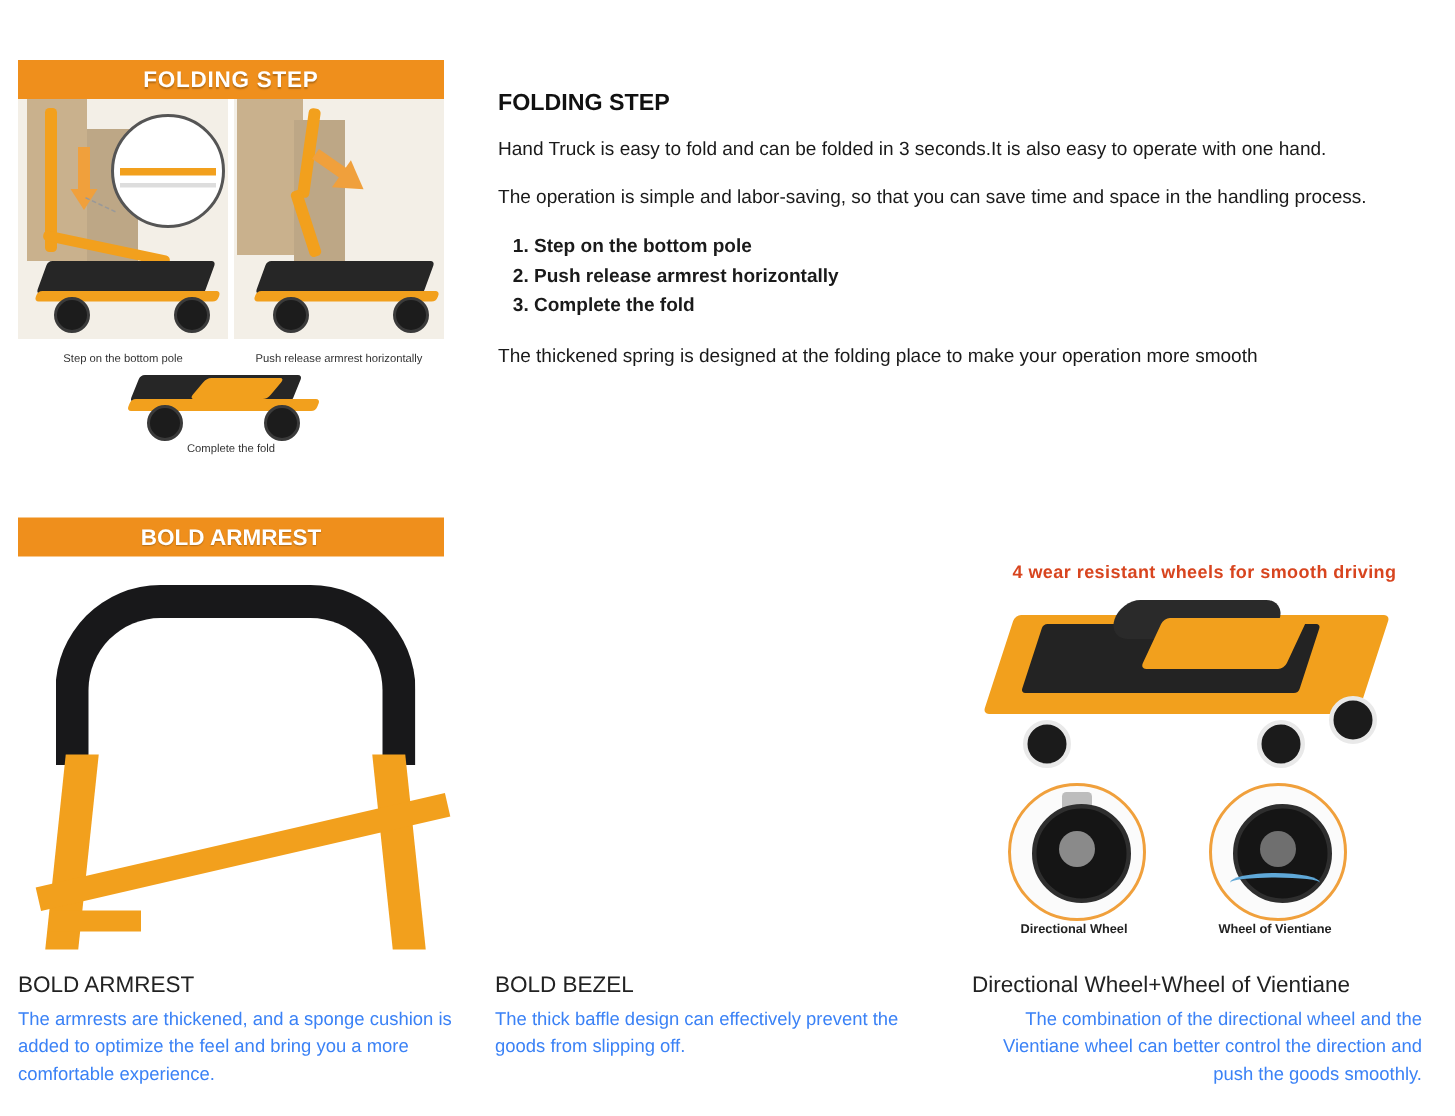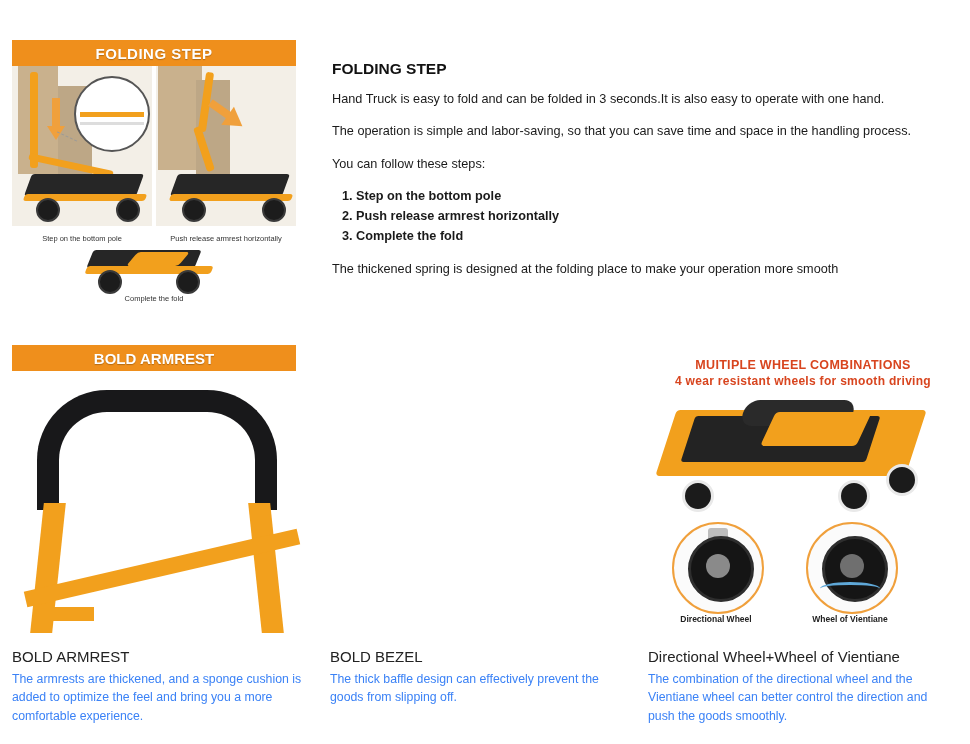--- a/index.html
+++ b/index.html
@@ -180,21 +180,21 @@
     position: absolute;
     font-size: 12.3px;
     line-height: 1.5;
     color: #3b82f6;
   }
   .ct-a { left: 12px;  top: 648px; }
   .cb-a { left: 12px;  top: 670px; width: 290px; }
   .ct-b { left: 330px; top: 648px; }
   .cb-b { left: 330px; top: 670px; width: 290px; }
   .ct-c { left: 648px; top: 648px; }
-  .cb-c { left: 648px; top: 670px; width: 300px; }
+  .cb-c { left: 648px; top: 670px; width: 300px; text-align: right; }
 
   
   .arm-tube-outer {
     position: absolute;
     left: 25px; top: 15px;
     width: 240px; height: 120px;
     border: 22px solid #18181a;
     border-bottom: none;
     border-radius: 70px 70px 0 0;
     box-sizing: border-box;
@@ -423,21 +423,20 @@
         <div class="wheel" style="left:96px;top:22px;width:20px;height:20px;"></div>
       </div>
       <div class="fold-cap cap3">Complete the fold</div>
     </div>
   </div>
 
   <div class="fold-text">
     <h3>FOLDING STEP</h3>
     <p>Hand Truck is easy to fold and can be folded in 3 seconds.It is also easy to operate with one hand.</p>
     <p>The operation is simple and labor-saving, so that you can save time and space in the handling process.</p>
-    <p>You can follow these steps:</p>
     <ol>
       <li>Step on the bottom pole</li>
       <li>Push release armrest horizontally</li>
       <li>Complete the fold</li>
     </ol>
     <p>The thickened spring is designed at the folding place to make your operation more smooth</p>
   </div>
 
   <div class="armrest-banner">BOLD ARMREST</div>
 
@@ -450,21 +449,20 @@
   </div>
 
   <div class="cap-title ct-a">BOLD ARMREST</div>
   <div class="cap-body cb-a">The armrests are thickened, and a sponge cushion is added to optimize the feel and bring you a more comfortable experience.</div>
 
 
   <div class="cap-title ct-b">BOLD BEZEL</div>
   <div class="cap-body cb-b">The thick baffle design can effectively prevent the goods from slipping off.</div>
 
   <div class="pic picC">
-    <div class="wh-banner1">MUITIPLE WHEEL COMBINATIONS</div>
     <div class="wh-banner2">4 wear resistant wheels for smooth driving</div>
 
     <div class="wh-cart-deck"></div>
     <div class="wh-cart-mat"></div>
     <div class="wh-handle"></div>
     <div class="wh-yellow-arm"></div>
     <div class="wh-small" style="left:34px;top:128px;"></div>
     <div class="wh-small" style="left:190px;top:128px;"></div>
     <div class="wh-small" style="left:238px;top:112px;"></div>
 

